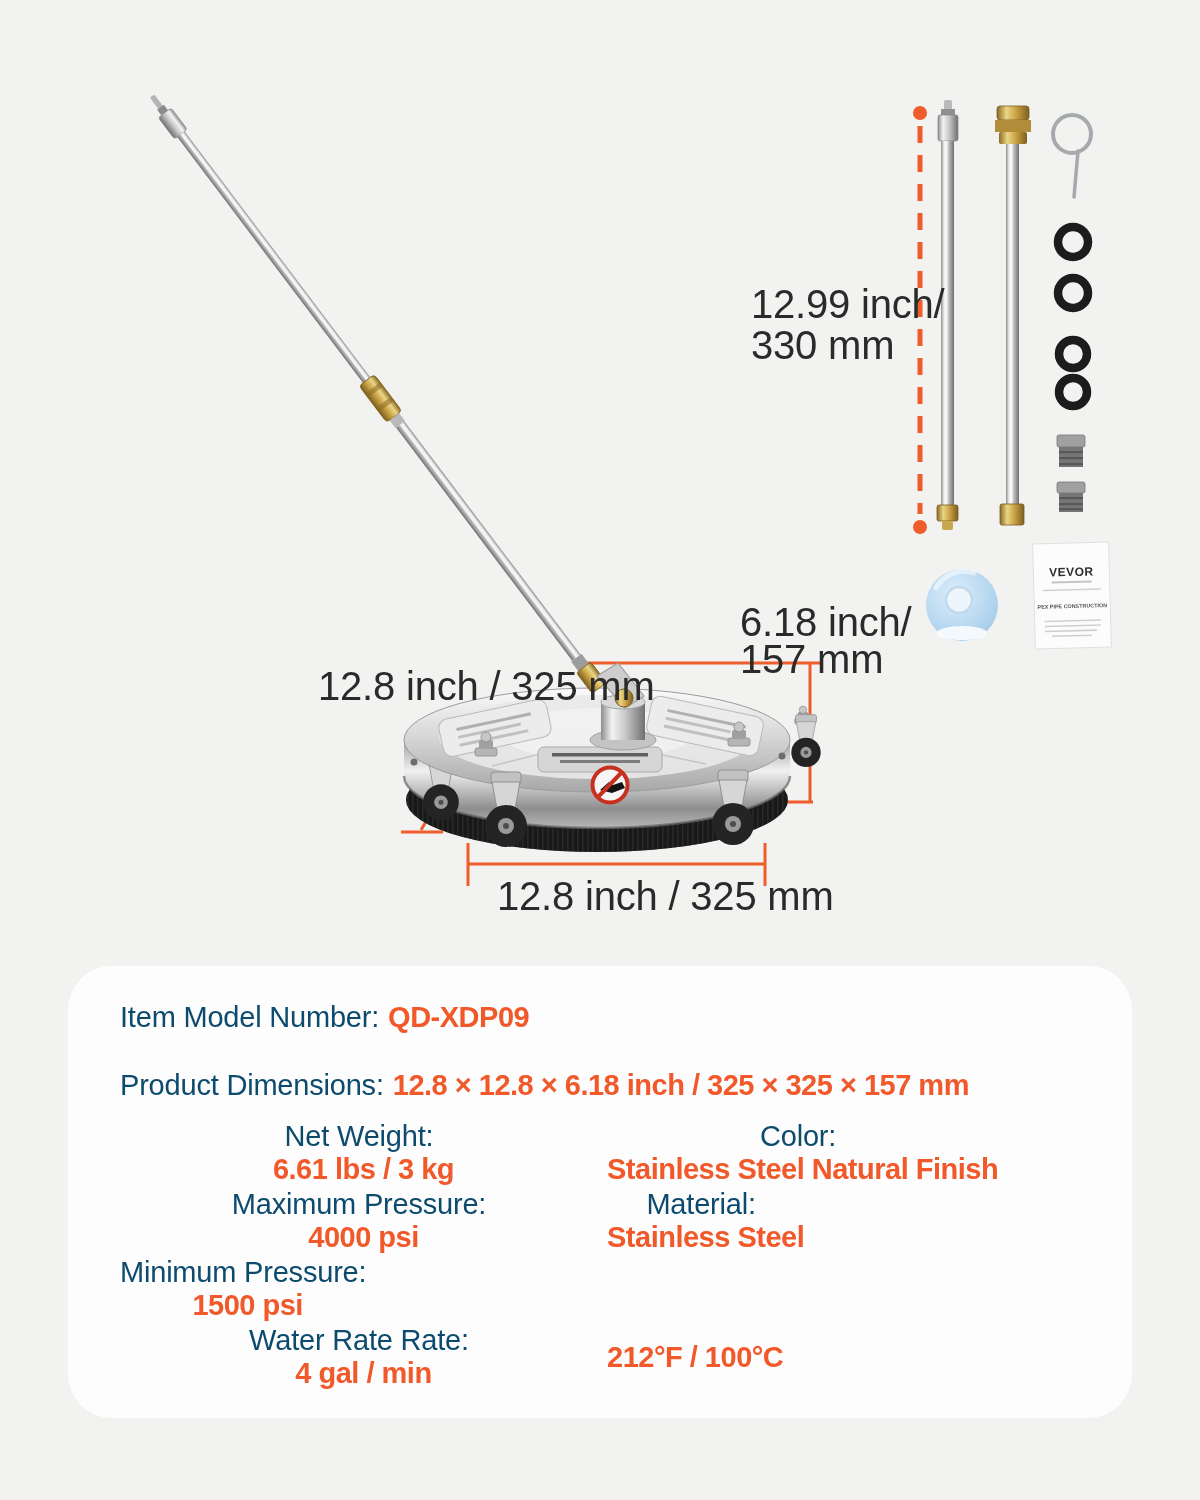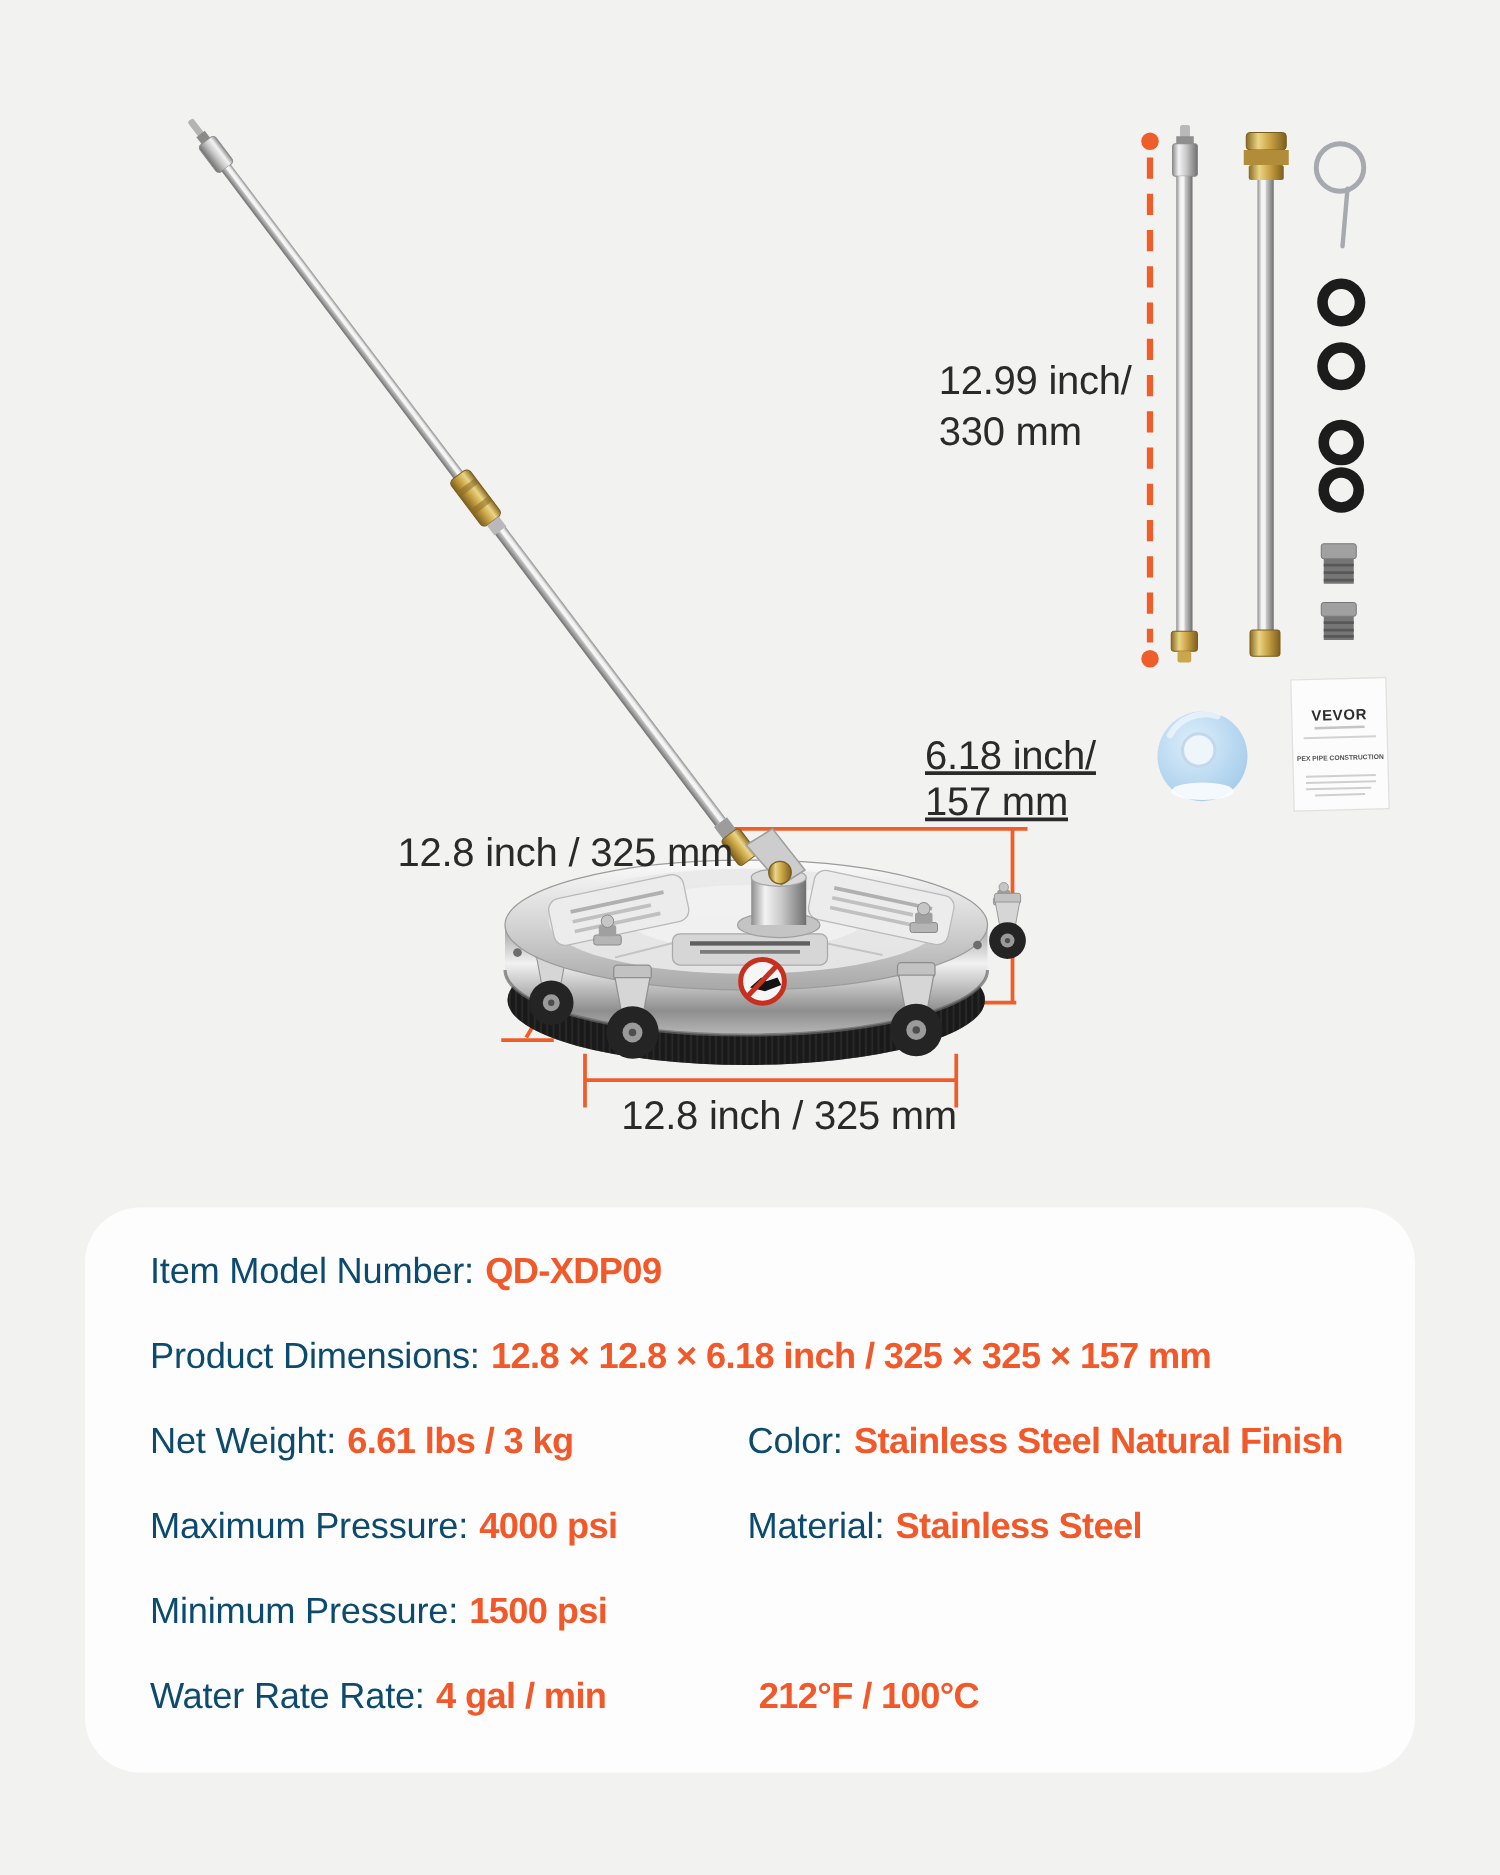--- a/index.html
+++ b/index.html
@@ -6,35 +6,35 @@
   body{
     width:1200px;height:1500px;
     background:#f2f2f1;
     font-family:"Liberation Sans","DejaVu Sans",sans-serif;
     overflow:hidden;
   }
   #canvas{position:relative;width:1200px;height:1500px;}
   #art{position:absolute;left:0;top:0;}
   .dim{
     position:absolute;
-    font-size:32px;color:#2a2a2a;letter-spacing:-0.2px;
+    font-size:40px;color:#2a2a2a;letter-spacing:-0.2px;
     white-space:nowrap;
   }
   .dim-rod{left:751px;top:284px;line-height:41px;}
-  .dim-height{left:740px;top:586px;line-height:37px;text-decoration:underline;}
+  .dim-height{left:740px;top:604px;line-height:37px;}
   .dim-diag{left:318px;top:664px;}
   .dim-width{left:497px;top:874px;}
   .spec-card{
     position:absolute;left:68px;top:966px;
     width:1064px;height:452px;box-sizing:border-box;
     background:#fdfdfd;border-radius:44px;
     padding:17px 30px 0 52px;
   }
   .spec-line{height:68px;display:flex;align-items:center;font-size:29px;white-space:nowrap;}
-  .cell{display:flex;align-items:center;}
+  .cell{display:flex;align-items:center;flex-direction:column;}
   .cell.first{width:478px;flex:none;}
   .lbl{color:#0c4a6e;font-weight:400;letter-spacing:-0.2px;}
   .val{color:#f1592a;font-weight:700;margin-left:9px;letter-spacing:-0.5px;}
 </style>
 </head>
 <body>
 
 <div id="canvas">
 
 <svg id="art" width="1200" height="960" viewBox="0 0 1200 960" xmlns="http://www.w3.org/2000/svg">

